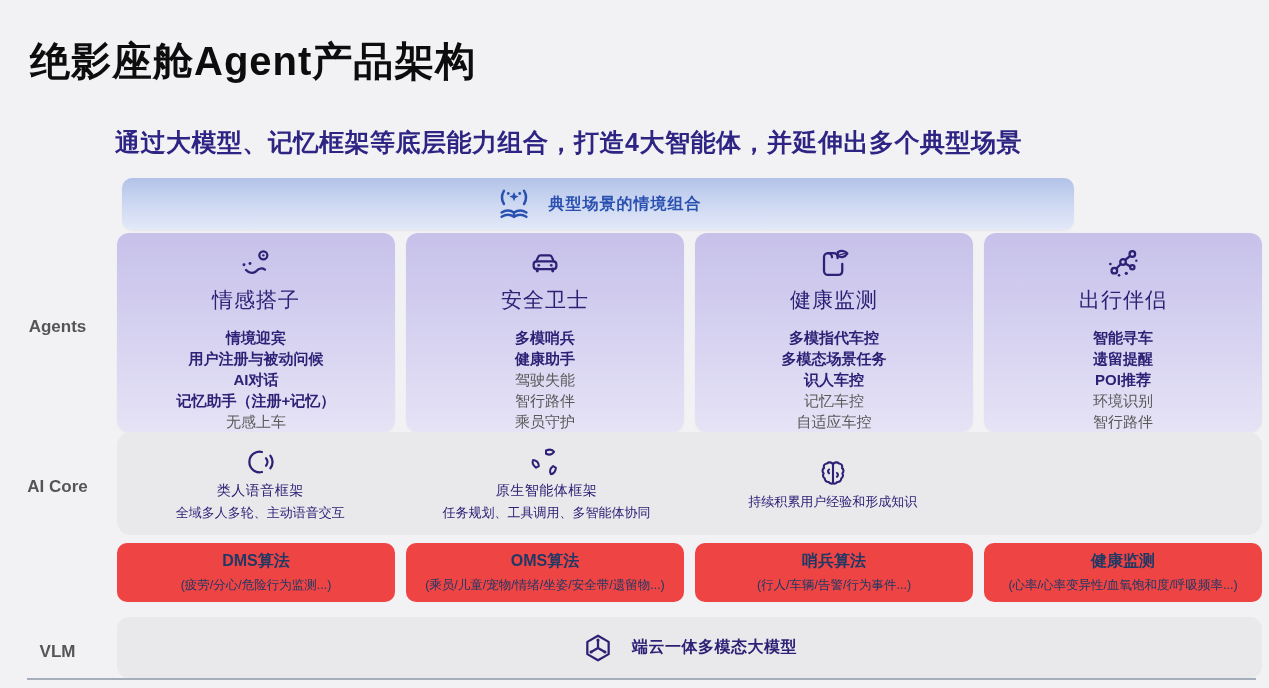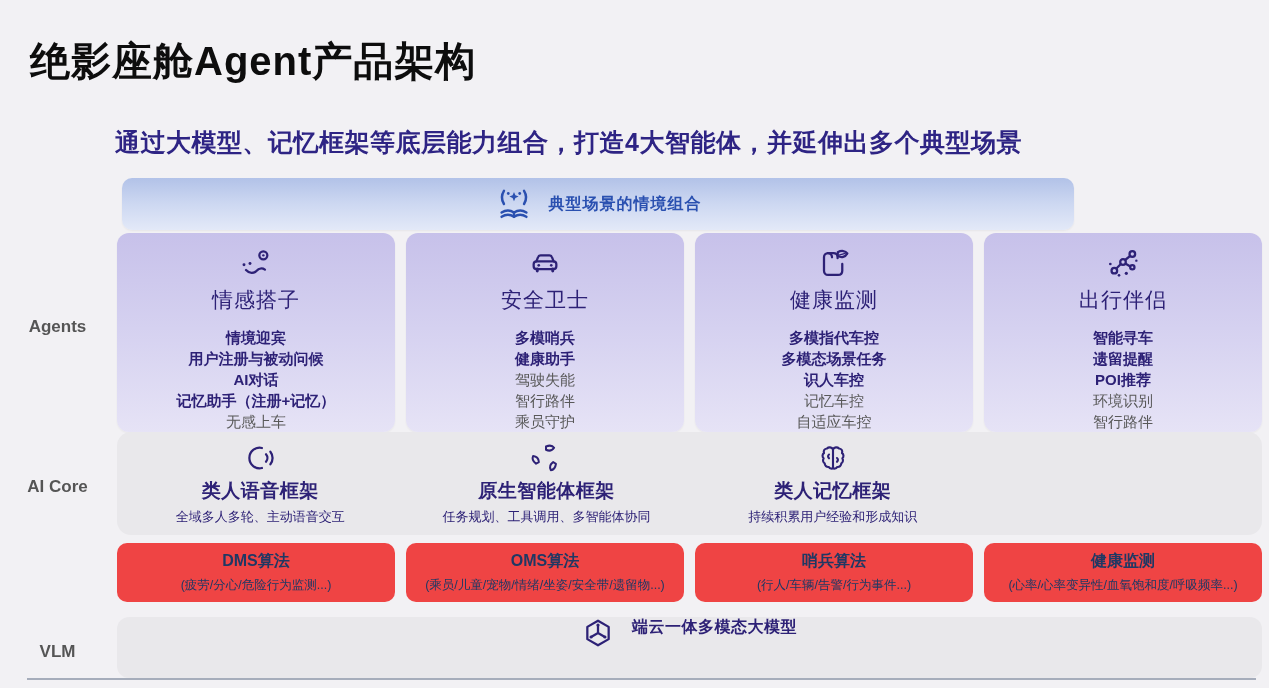--- a/index.html
+++ b/index.html
@@ -40,35 +40,35 @@
   .item-bold{color:#2d2176;font-weight:bold;}
   .item-gray{color:#595959;}
 
   .aicore-bar{
     position:absolute;left:117px;top:432px;width:1145px;height:103px;
     background:#e9e8eb;border-radius:14px;
     display:grid;grid-template-columns:repeat(4,1fr);align-items:center;
   }
   .aicore-item{text-align:center;}
   .aicore-icon{height:32px;display:flex;align-items:center;justify-content:center;}
-  .aicore-title{font-size:19px;font-weight:bold;color:#2d2176;margin-top:4px;letter-spacing:0.5px;}
+  .aicore-title{font-size:14px;font-weight:normal;color:#2d2176;margin-top:4px;letter-spacing:0.5px;}
   .aicore-desc{font-size:13px;color:#2d2176;margin-top:4px;}
 
   .algo-row{
     position:absolute;left:117px;top:543px;width:1145px;height:59px;
     display:grid;grid-template-columns:repeat(4,1fr);gap:11px;
   }
   .algo-card{background:#ef4444;border-radius:10px;text-align:center;padding-top:8px;}
   .algo-title{font-size:16px;font-weight:bold;color:#1f3864;}
   .algo-desc{font-size:12.5px;color:#1f3864;margin-top:5px;}
 
   .vlm-bar{
     position:absolute;left:117px;top:617px;width:1145px;height:61px;
     background:#e9e8eb;border-radius:12px;
-    display:flex;align-items:flex-start;justify-content:center;gap:18px;
+    display:flex;align-items:center;justify-content:center;gap:18px;
   }
   .vlm-label{font-size:16px;font-weight:bold;color:#2d2176;letter-spacing:0.5px;}
 
   .row-label{
     position:absolute;left:0;width:115px;text-align:center;
     font-size:17px;font-weight:bold;color:#555;
   }
   #label-agents{top:317px;}
   #label-aicore{top:477px;}
   #label-vlm{top:642px;}
@@ -218,21 +218,20 @@
 
   <div class="aicore-item">
     <div class="aicore-icon">
       <svg width="32" height="30" viewBox="0 0 24 24" fill="none" stroke="#2d2176" stroke-width="1.7" stroke-linecap="round" stroke-linejoin="round">
         <path d="M12 5 c-1-1.8-3.5-2-4.8-.6 C5 4.6 4.2 6.3 4.8 8 3.3 9 3.3 11.2 4.5 12.3 c-.9 1.3-.5 3.2 .9 4 -.1 1.8 1.5 3.2 3.3 2.9 .8 1.4 2.6 1.7 3.3 .7"></path>
         <path d="M12 5 c1-1.8 3.5-2 4.8-.6 C19 4.6 19.8 6.3 19.2 8 c1.5 1 1.5 3.2 .3 4.3 .9 1.3 .5 3.2-.9 4 .1 1.8-1.5 3.2-3.3 2.9-.8 1.4-2.6 1.7-3.3 .7"></path>
         <path d="M12 4.6 v15.2"></path>
         <path d="M8.8 9.2 c-1 .8-1 2 0 3 M15.2 12 c1 .8 1 2 0 3"></path>
       </svg>
     </div>
-    <div class="aicore-title">类人记忆框架</div>
     <div class="aicore-desc">持续积累用户经验和形成知识</div>
   </div>
 
 </div>
 
 <div class="algo-row">
   <div class="algo-card">
     <div class="algo-title">DMS算法</div>
     <div class="algo-desc">(疲劳/分心/危险行为监测...)</div>
   </div>

